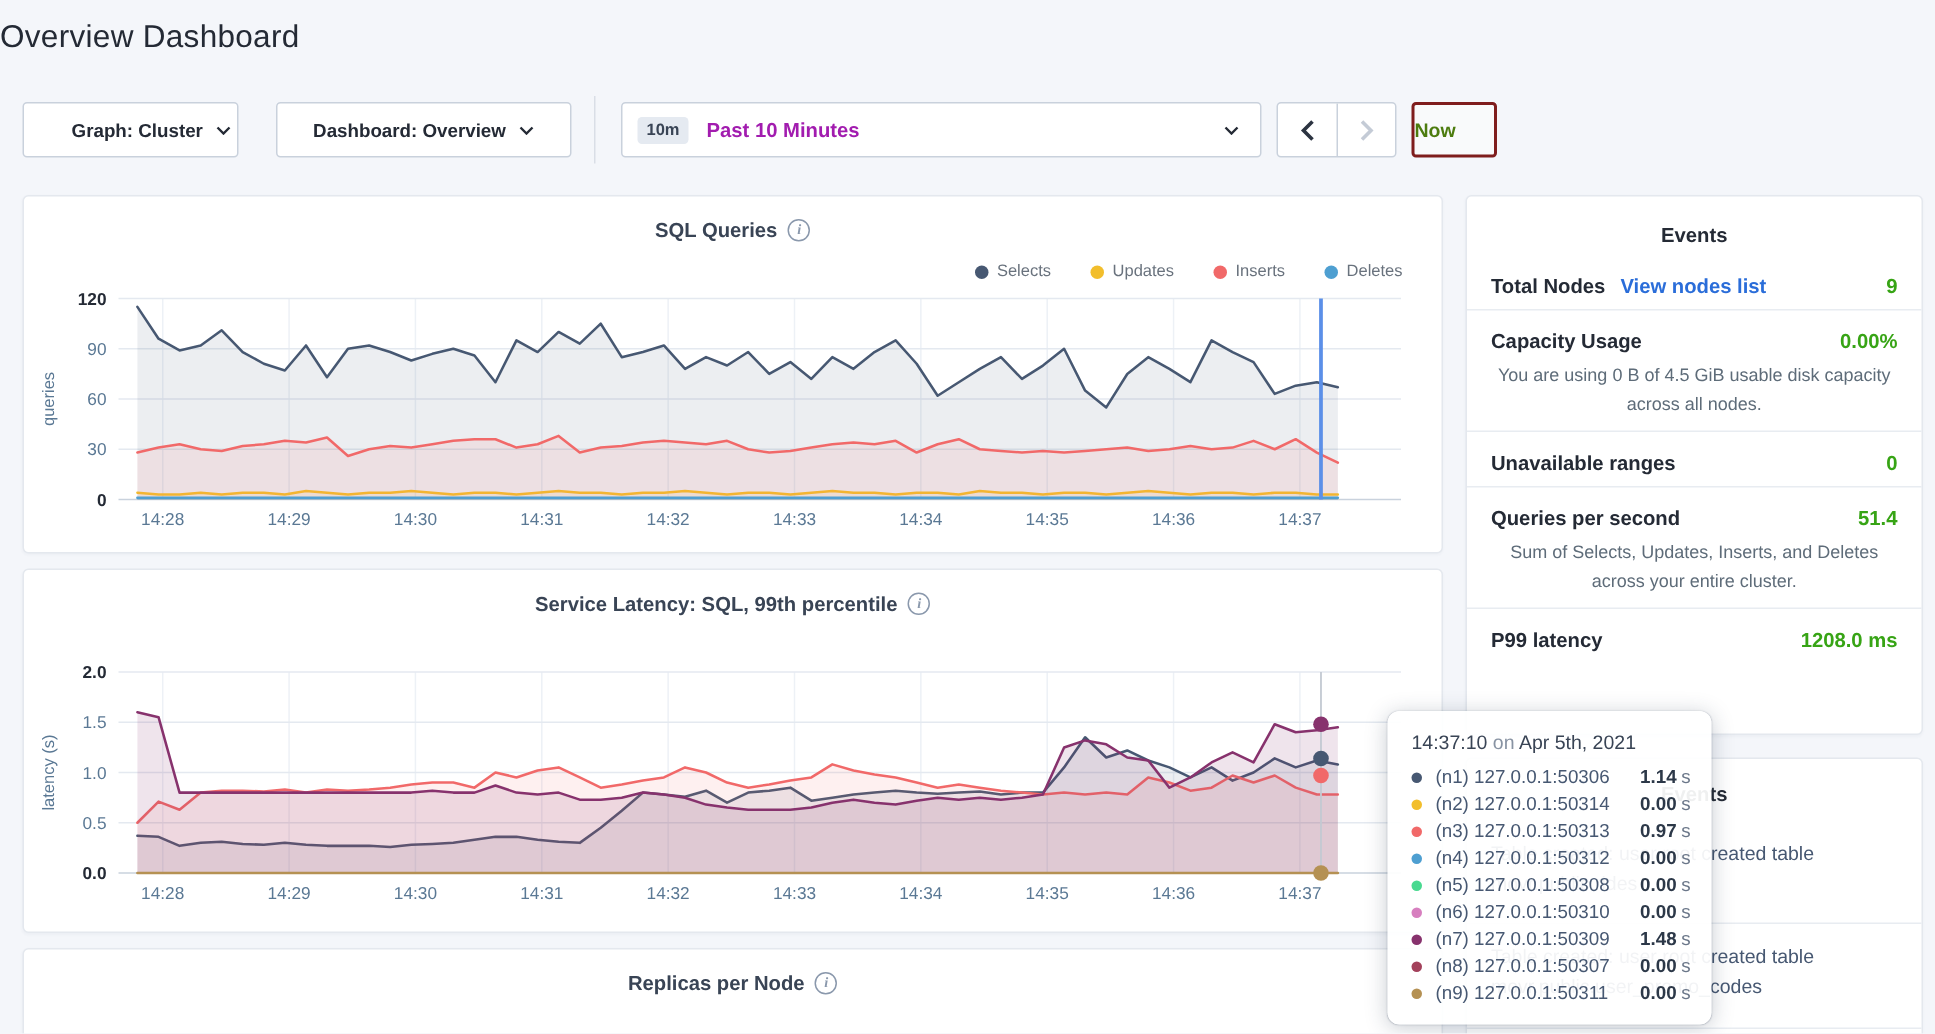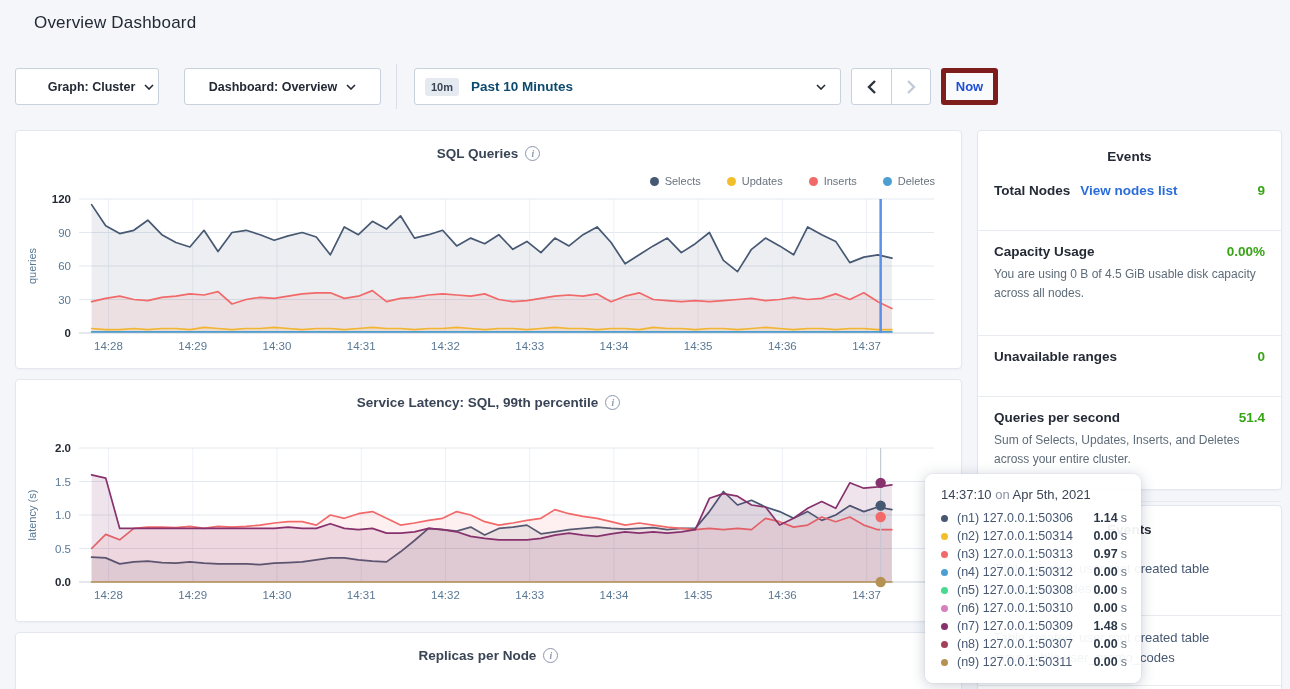--- a/index.html
+++ b/index.html
@@ -6,58 +6,58 @@
   html,body { background:#F4F6FA; }
   #app {
     position:relative; width:1290px; height:689px; overflow:hidden;
     background:#F4F6FA; font-family:"Liberation Sans", sans-serif; color:#242A35;
   }
   .panel {
     position:absolute; background:#fff; border:1px solid #E4E8EE;
     border-radius:4px; box-shadow:0 1px 2px rgba(56,76,108,0.04);
   }
   
-  #page-title { position:absolute; left:34px; top:13px; font-size:17px; font-weight:400; color:#242A35; letter-spacing:0.2px; }
+  #page-title { position:absolute; left:0; top:13px; font-size:21px; font-weight:400; color:#242A35; letter-spacing:0.2px; }
   .dropdown {
     position:absolute; top:68px; height:37px; background:#fff;
     border:1px solid #C9D1DC; border-radius:3px; display:flex; align-items:center;
     justify-content:center; gap:9px; font-size:12.5px; font-weight:700; color:#242A35; cursor:pointer;
   }
   .chev { display:inline-block; }
   .toolbar-divider { position:absolute; left:396px; top:64px; width:1px; height:45px; background:#D9DEE6; }
   #time-picker {
     position:absolute; left:414px; top:68px; width:427px; height:37px; background:#fff;
     border:1px solid #C9D1DC; border-radius:3px; display:flex; align-items:center; cursor:pointer;
   }
   #time-badge { background:#E5EAF1; color:#394455; font-size:11px; font-weight:700; border-radius:3px; padding:3px 6px; margin:0 12px 0 10px; }
-  #time-label { font-size:13.5px; font-weight:700; color:#0c4a6e; }
+  #time-label { font-size:13.5px; font-weight:700; color:#a21caf; }
   #time-picker .chev { margin-left:auto; margin-right:14px; }
   #range-btns { position:absolute; left:851px; top:68px; height:37px; display:flex; border:1px solid #C9D1DC; border-radius:3px; background:#fff; }
   .range-btn { width:39px; display:flex; align-items:center; justify-content:center; cursor:pointer; }
   .range-btn + .range-btn { border-left:1px solid #C9D1DC; cursor:default; }
   #now-button {
     position:absolute; left:941px; top:68px; width:57px; height:37px; background:#F9FAFB;
-    border:5px solid #7f1d1d; border-radius:3px; color:#1d4ed8; font-size:13px; font-weight:700;
-    display:flex; align-items:center; justify-content:center; cursor:default;
+    border:2px solid #7f1d1d; border-radius:3px; color:#4d7c0f; font-size:13px; font-weight:700;
+    display:flex; align-items:center; justify-content:flex-start; cursor:default;
   }
   
   .chart-title-row { position:absolute; left:0; right:0; top:15px; display:flex; align-items:center; justify-content:center; gap:7px; }
   .chart-title { font-size:13.5px; font-weight:700; color:#394455; }
   .info-icon {
     width:15px; height:15px; border:1.3px solid #8a98ac; border-radius:50%; color:#8a98ac;
     font-size:9.5px; font-weight:700; display:inline-flex; align-items:center; justify-content:center;
     font-family:"Liberation Serif", serif; font-style:italic; cursor:pointer;
   }
   .legend { position:absolute; right:26px; top:44px; display:flex; gap:26px; }
   .legend-item { display:flex; align-items:center; gap:6px; font-size:11px; color:#69727D; cursor:pointer; }
   .legend-dot { width:9px; height:9px; border-radius:50%; }
   .chart-svg { position:absolute; left:8px; top:58px; }
   
   #summary-title { text-align:center; font-size:13.5px; font-weight:700; color:#242A35; padding:18px 0 6px; }
-  .sum-item { padding:13px 16px 32px; border-bottom:1px solid #E8ECF1; }
+  .sum-item { padding:13px 16px 8px; border-bottom:1px solid #E8ECF1;text-align:center; }
   .sum-item:last-child { border-bottom:none; }
   .sum-row { display:flex; align-items:baseline; }
   .sum-label { font-size:13.5px; font-weight:700; color:#242A35; }
   .sum-link { font-size:13.5px; font-weight:700; margin-left:10px; cursor:pointer; }
   .sum-value { margin-left:auto; font-size:13.5px; font-weight:700; }
   .sum-caption { margin-top:6px; font-size:12px; line-height:1.58; color:#5E6C79; }
   #events-title { text-align:center; font-size:13.5px; font-weight:700; color:#242A35; padding:16px 0 10px; }
   .event-item { padding:12px 16px 16px; font-size:13px; line-height:1.55; color:#475872; border-bottom:1px solid #E8ECF1; }
   
   #chart-tooltip {

